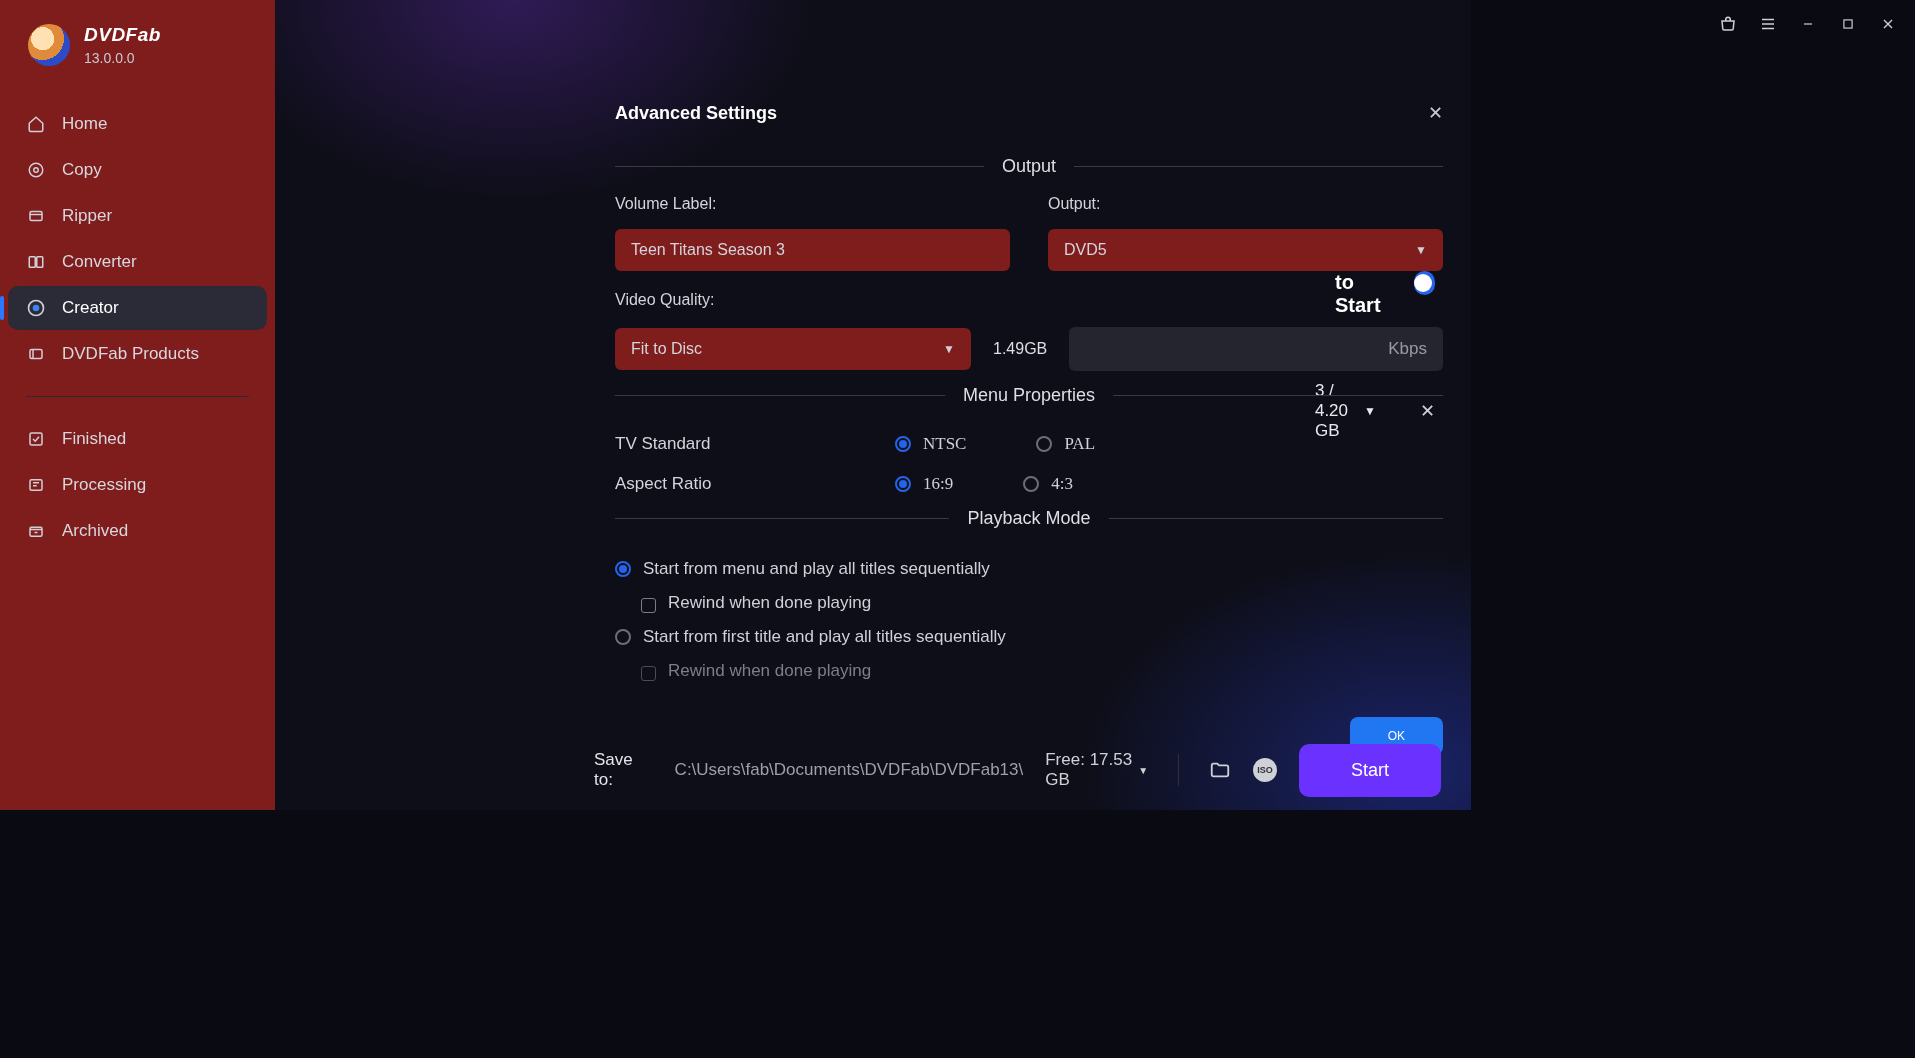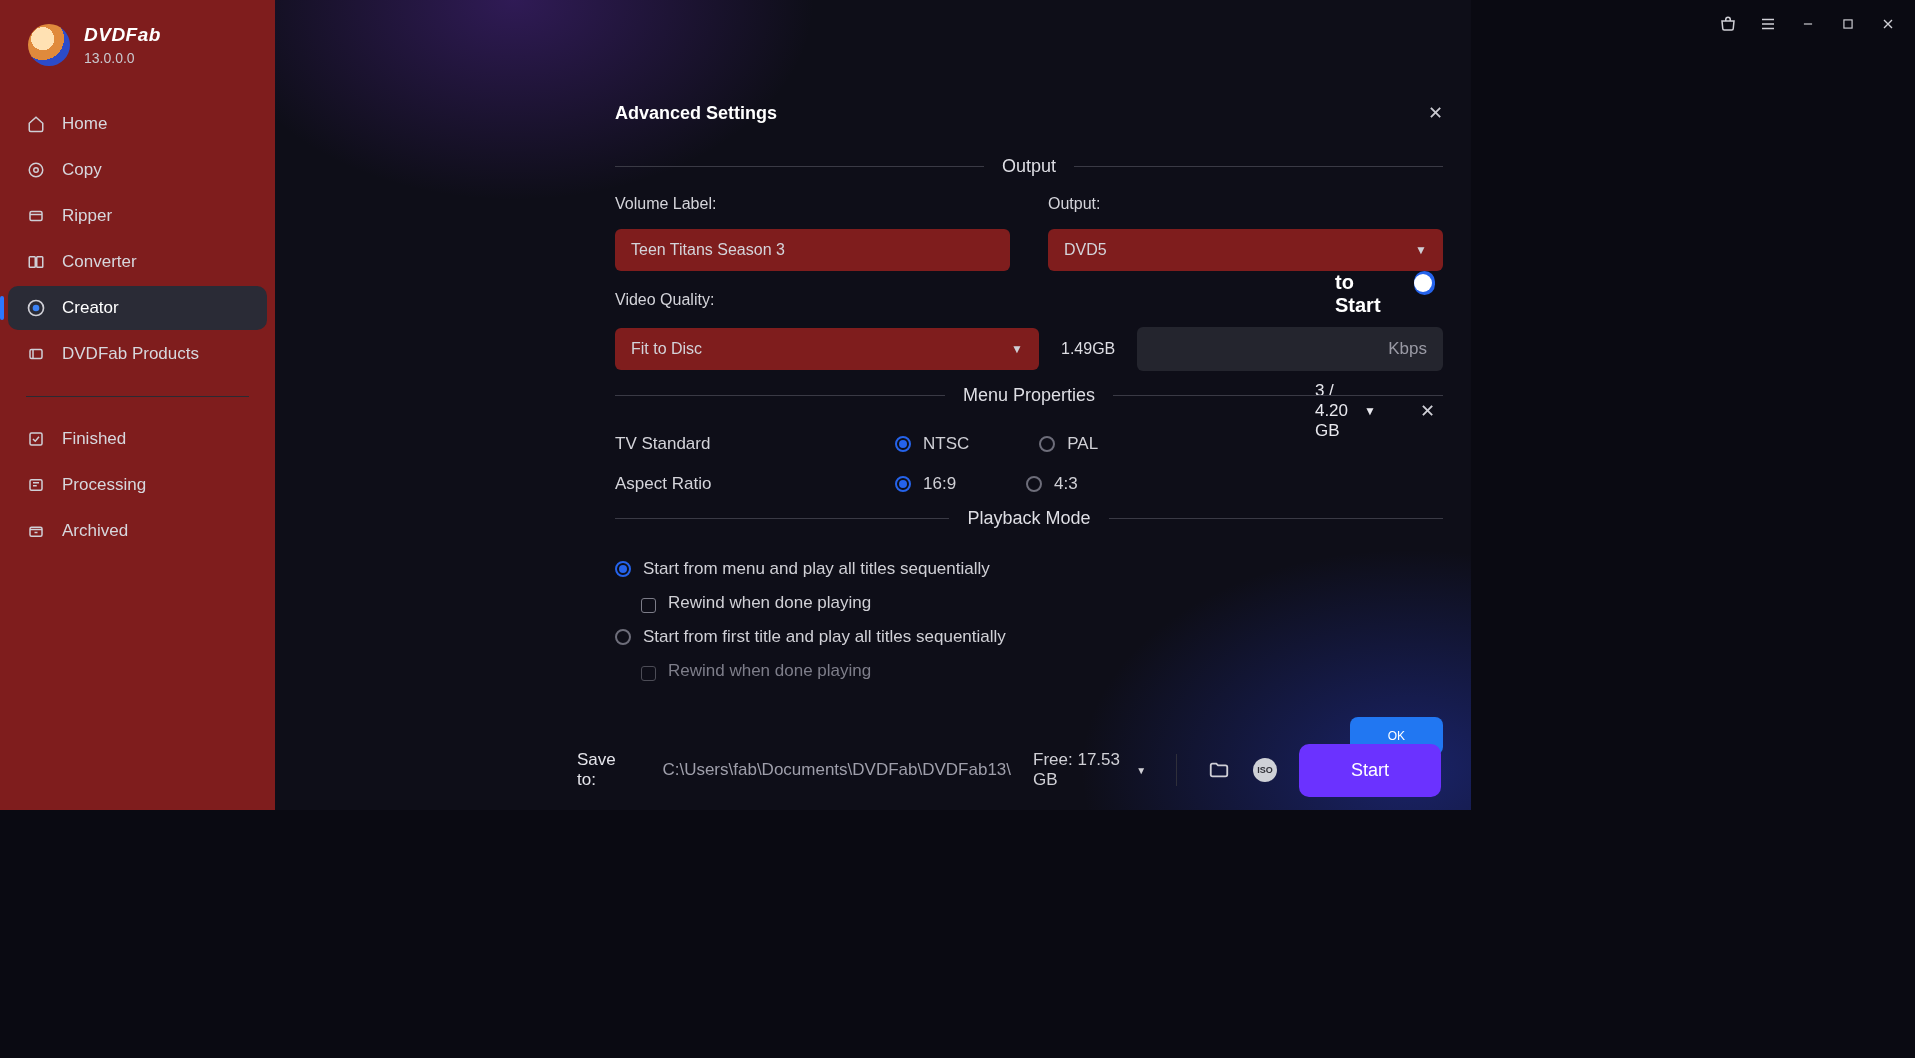--- a/index.html
+++ b/index.html
@@ -97,30 +97,30 @@
 .col { flex:1; display:flex; flex-direction:column; gap:12px;}
 .field-label { font-size:16px; color:#d4d4da; margin-bottom:4px;}
 .input, .select {
   background:#7f1d1d; border:none; border-radius:6px;
   padding: 12px 16px; color:#d4d4da; font-size:16px;
   display:flex; align-items:center; justify-content:space-between;
 }
 .select .caret { font-size:12px; color:#cfcfd6; }
 .select.full { width: 100%; }
 .tiny-row { display:flex; gap:22px; align-items:center; margin-top:18px;}
-.fit-select { width:424px; }
+.fit-select { width:356px; }
 .size-txt { color:#dedee4; font-size:16px; }
 .kbps {
   flex:1; background:#24252e; border-radius:6px;
   display:flex; align-items:center; justify-content:flex-end; padding:12px 16px;
   color:#9a9aa5;
 }
 .radio-row { display:flex; align-items:center; gap:90px; padding: 10px 0;}
 .radio-row .lbl { width: 190px; color:#d4d4da;}
-.radio-opts { display:flex; gap: 70px; }
+.radio-opts { display:flex; gap: 70px; font-family: Liberation Serif, serif; }
 .radio { display:flex; align-items:center; gap:12px; cursor:pointer;}
 .radio .dot { width:16px; height:16px; border-radius:50%; border:2px solid #6d6d7a; display:flex; align-items:center; justify-content:center;}
 .radio.checked .dot { border-color:#2563eb; }
 .radio.checked .dot::after{ content:""; width:8px; height:8px; border-radius:50%; background:#2563eb;}
 .play-opts { padding-top:4px;}
 .play-opts .opt { display:flex; align-items:center; gap:12px; padding:8px 0;}
 .play-opts .sub { margin-left: 26px; display:flex; align-items:flex-end; gap:12px; padding:6px 0;}
 .checkbox { width:15px; height:15px; border:1.5px solid #7c7c88; border-radius:3px;}
 .checkbox.disabled { border-color:#4c4c56;}
 .opt .dot { width:16px; height:16px; border-radius:50%; border:2px solid #6d6d7a; display:flex; align-items:center; justify-content:center;}
@@ -128,21 +128,21 @@
 .opt.selected .dot::after{ content:""; width:8px; height:8px; border-radius:50%; background:#2563eb;}
 .opt-label.dim { color:#7e7e8a;}
 .ok-btn {
   background:#2177f2; color:#fff; font-size:12px; font-weight:500;
   border:none; border-radius:8px; padding:12px 38px;
   float:right; margin-top:30px; cursor:pointer;
 }
 
 
 .bottom {
-  position:absolute; left:272px; right:0; bottom:0; height:80px;
+  position:absolute; left:289px; right:0; bottom:0; height:80px;
   display:flex; align-items:center; padding: 0 30px;
   gap:22px;
   color:#bdbdc6;
 }
 .bottom .save-lbl { color:#e4e4ea; margin-right:10px;}
 .bottom .path { flex:1; color:#9f9fab;}
 .bottom .free { color:#d0d0d6; display:flex; align-items:center; gap:6px;}
 .bottom .sep { width:1px; height:32px; background:#2f2f3a; margin:0 8px;}
 .bottom .ibtn { width:28px; height:28px; display:flex; align-items:center; justify-content:center; color:#cfcfd6; cursor:pointer;}
 .bottom .start-btn {

